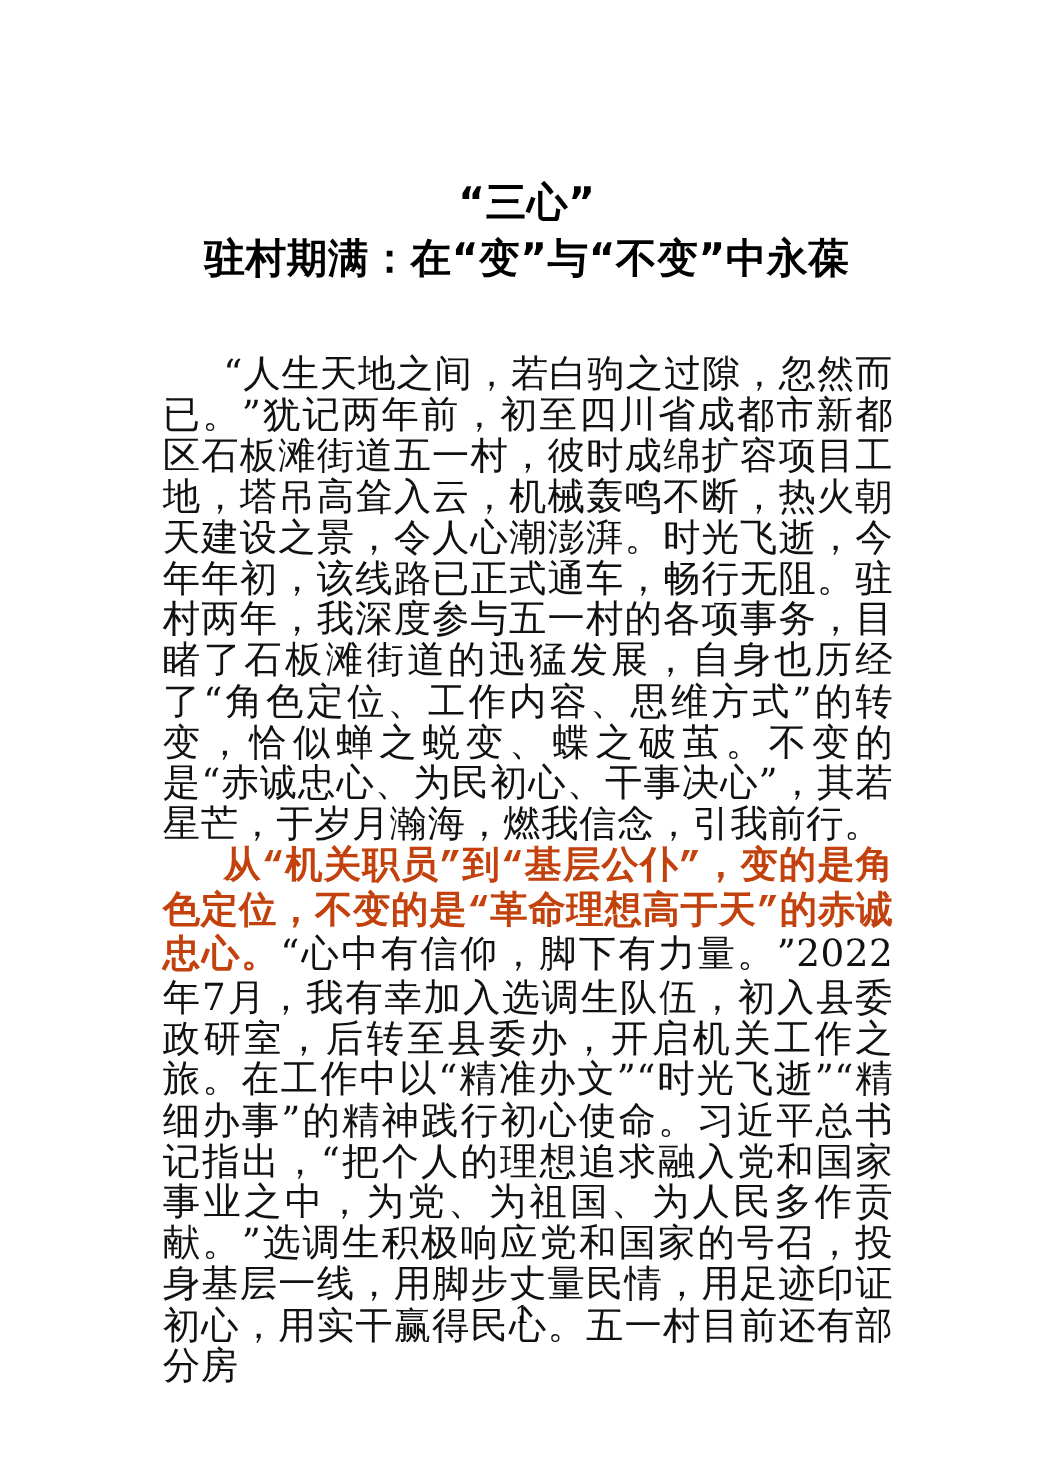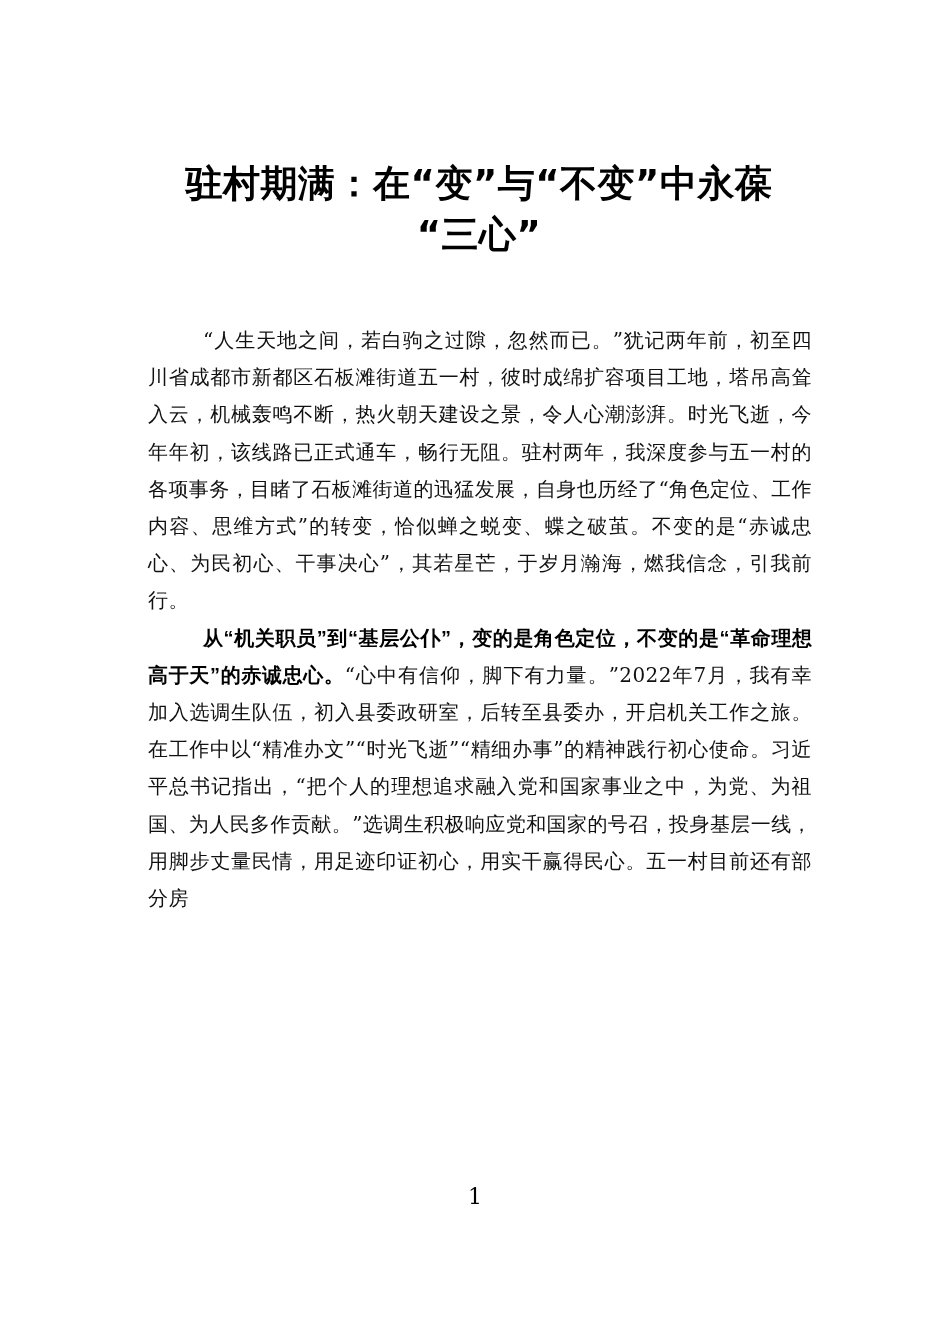--- a/index.html
+++ b/index.html
@@ -47,38 +47,38 @@
   
   .body-col {
     position: absolute;
     left: 148px;
     top: 322px;
     width: 664px;
   }
 
   .para {
     font-family: "DejaVu Serif", "Liberation Serif", serif;
-    font-size: 20px;
+    font-size: 34px;
     line-height: 37.2px;
     text-align: justify;
     text-justify: inter-ideograph;
     text-indent: 55px;
     margin: 0 0 0 0;
     letter-spacing: 0.4px;
     color: #111111;
   }
   .para + .para {
     margin-top: 0;
   }
 
   .lead-bold {
-    font-family: Liberation Sans, sans-serif;
+    font-family: Liberation Mono, monospace;
     font-weight: bold;
     letter-spacing: 0;
-    color: #000000;
+    color: #c2410c;
   }
 
   
   .page-number {
     position: absolute;
     left: 0;
     top: 1184px;
     width: 950px;
     text-align: center;
     font-family: "DejaVu Serif", "Liberation Serif", serif;
@@ -86,22 +86,22 @@
     line-height: 26px;
     color: #000000;
   }
 </style>
 </head>
 <body>
 
 <div class="page">
 
   <div class="doc-title">
+    <span class="title-line">“三心”</span>
     <span class="title-line">驻村期满：在“变”与“不变”中永葆</span>
-    <span class="title-line">“三心”</span>
   </div>
 
   <div class="body-col">
 
     <p class="para">
       <span>“人生天地之间，若白驹之过隙，忽然而已。”犹记两年前，初至四川省成都市新都区石板滩街道五一村，彼时成绵扩容项目工地，塔吊高耸入云，机械轰鸣不断，热火朝天建设之景，令人心潮澎湃。时光飞逝，今年年初，该线路已正式通车，畅行无阻。驻村两年，我深度参与五一村的各项事务，目睹了石板滩街道的迅猛发展，自身也历经了“角色定位、工作内容、思维方式”的转变，恰似蝉之蜕变、蝶之破茧。不变的是“赤诚忠心、为民初心、干事决心”，其若星芒，于岁月瀚海，燃我信念，引我前行。</span>
     </p>
 
     <p class="para">
       <span class="lead-bold">从“机关职员”到“基层公仆”，变的是角色定位，不变的是“革命理想高于天”的赤诚忠心。</span><span>“心中有信仰，脚下有力量。”2022年7月，我有幸加入选调生队伍，初入县委政研室，后转至县委办，开启机关工作之旅。在工作中以“精准办文”“时光飞逝”“精细办事”的精神践行初心使命。习近平总书记指出，“把个人的理想追求融入党和国家事业之中，为党、为祖国、为人民多作贡献。”选调生积极响应党和国家的号召，投身基层一线，用脚步丈量民情，用足迹印证初心，用实干赢得民心。五一村目前还有部分房</span>

